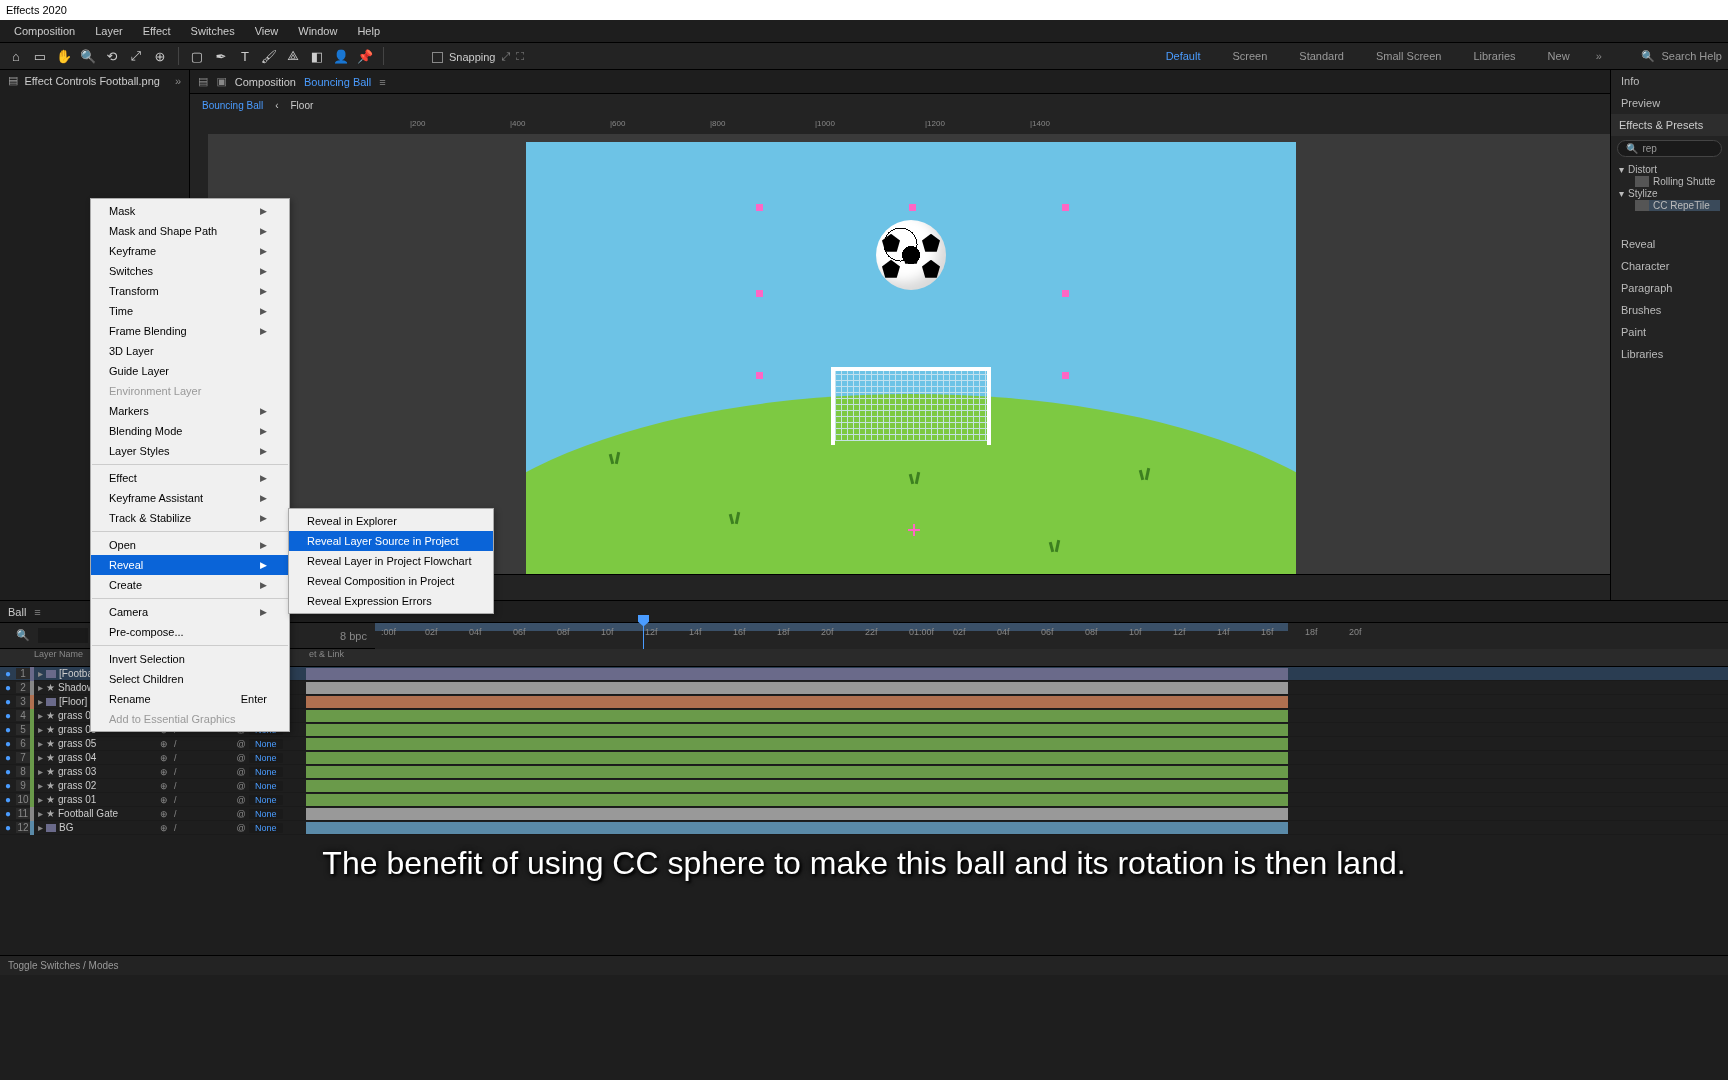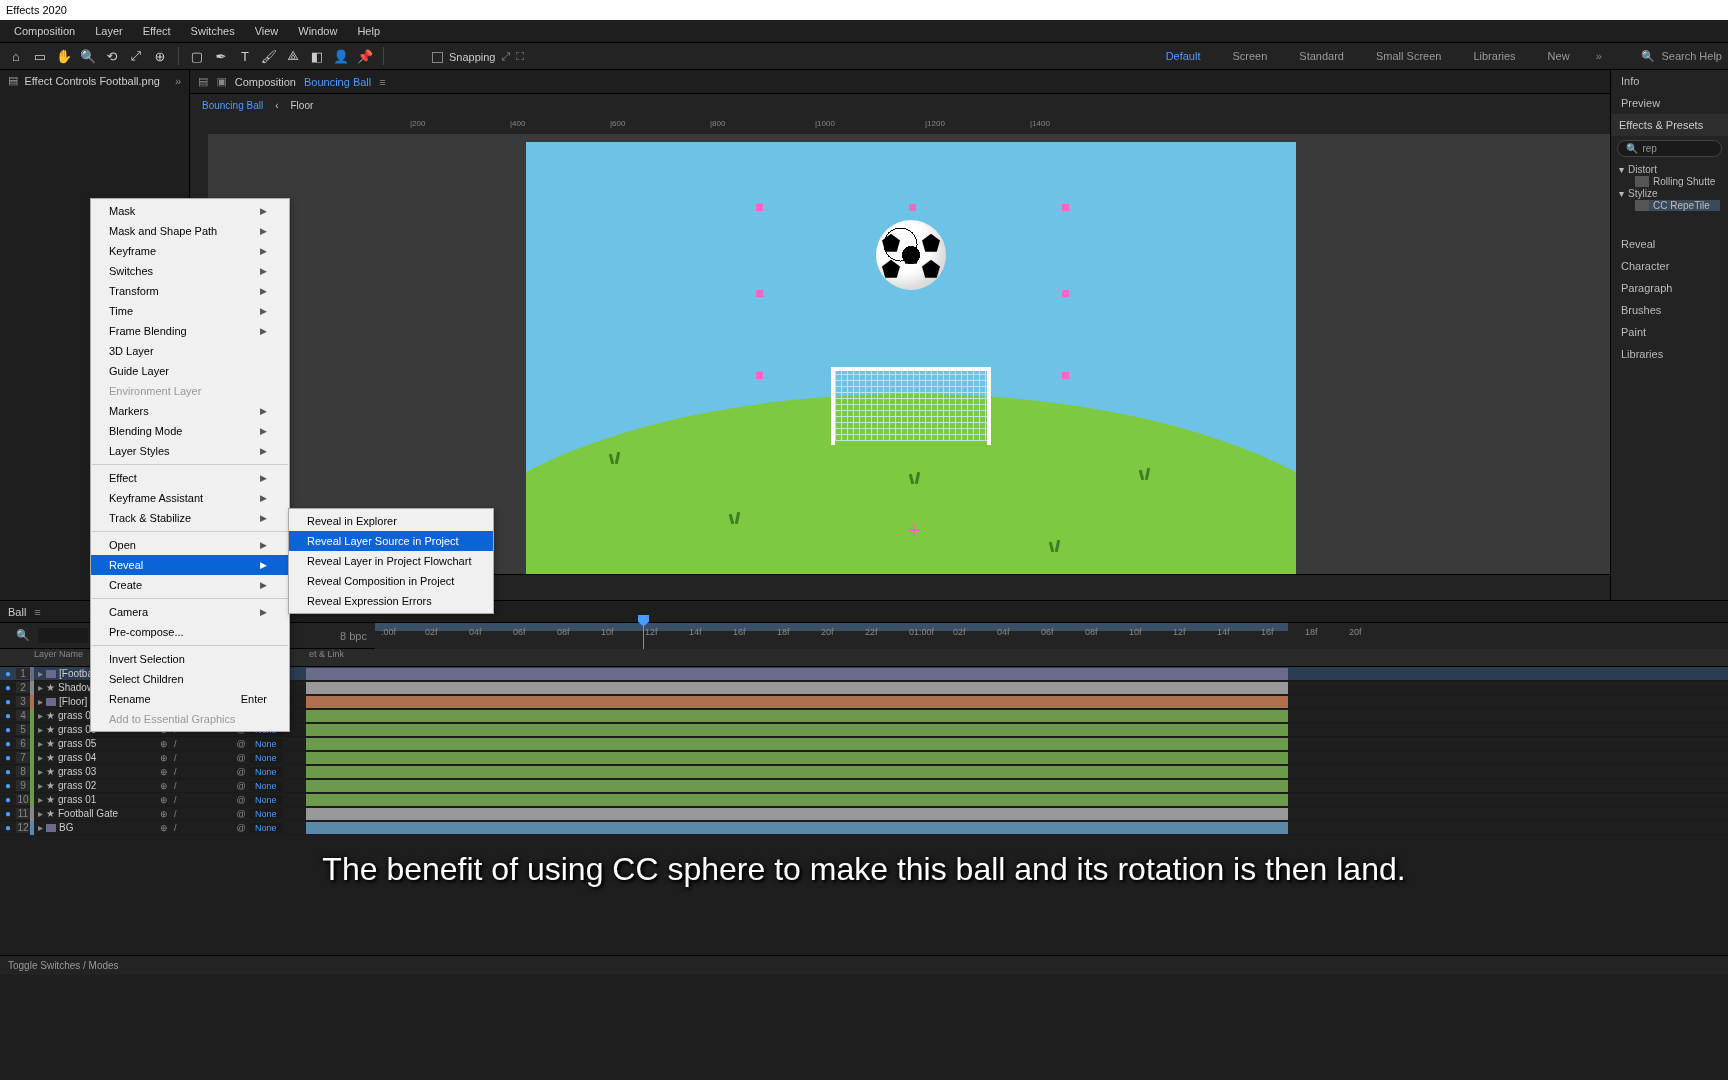--- a/index.html
+++ b/index.html
@@ -76,21 +76,21 @@
 .layer-row .lsw { width:80px; color:#888; font-size:9px; letter-spacing:2px; padding-left:4px;}
 .layer-row .lparent { width:70px; color:#4a9cff; display:flex; align-items:center; gap:3px; }
 .layer-row .lparent .none { background:#1a1a1a; padding:0 6px; border-radius:2px; font-size:9px;}
 .layer-row .lbar { flex:1; height:14px; position:relative; }
 .layer-row .lbar .bar { position:absolute; left:0; right:440px; top:1px; bottom:1px; }
 .row-sel { background:#2a3d52; }
 .playhead { position:absolute; left:268px; top:0; bottom:0; width:1px; background:#4a9cff; }
 .playhead::before{content:'';position:absolute;top:-8px;left:-5px;width:11px;height:12px;background:#4a9cff;clip-path:polygon(0 0,100% 0,100% 60%,50% 100%,0 60%)}
 .workarea { position:absolute; left:0; right:440px; top:0; height:8px; background:#3a5068; }
 .tl-track-area { position:relative; }
-.subtitle { position:absolute; left:50%; bottom:192px; transform:translateX(-50%); text-align:center; pointer-events:none; width:100%;}
+.subtitle { position:absolute; left:50%; bottom:198px; transform:translateX(-50%); text-align:center; pointer-events:none; width:100%;}
 .subtitle .en { font-size:32px; color:#fff; text-shadow:0 0 6px #000,2px 2px 3px #000; font-weight:400;}
 .subtitle .cn { font-size:26px; color:#fff; text-shadow:0 0 6px #000,2px 2px 3px #000; margin-top:4px;}
 .ctx-menu { position:absolute; background:#f0f0f0; border:1px solid #aaa; box-shadow:2px 2px 6px rgba(0,0,0,.3); font-size:11px; color:#000; min-width:200px; padding:2px 0; z-index:100; }
 .ctx-item { padding:4px 22px 4px 18px; display:flex; justify-content:space-between; align-items:center; white-space:nowrap; cursor:default;}
 .ctx-item .arrow { color:#555; font-size:9px;}
 .ctx-item.disabled { color:#999; }
 .ctx-item.hovered { background:#0a64d8; color:#fff; }
 .ctx-item.hovered .arrow{color:#fff}
 .ctx-sep { height:1px; background:#ccc; margin:3px 1px; }
 .ctx1 { left:90px; top:198px; }

